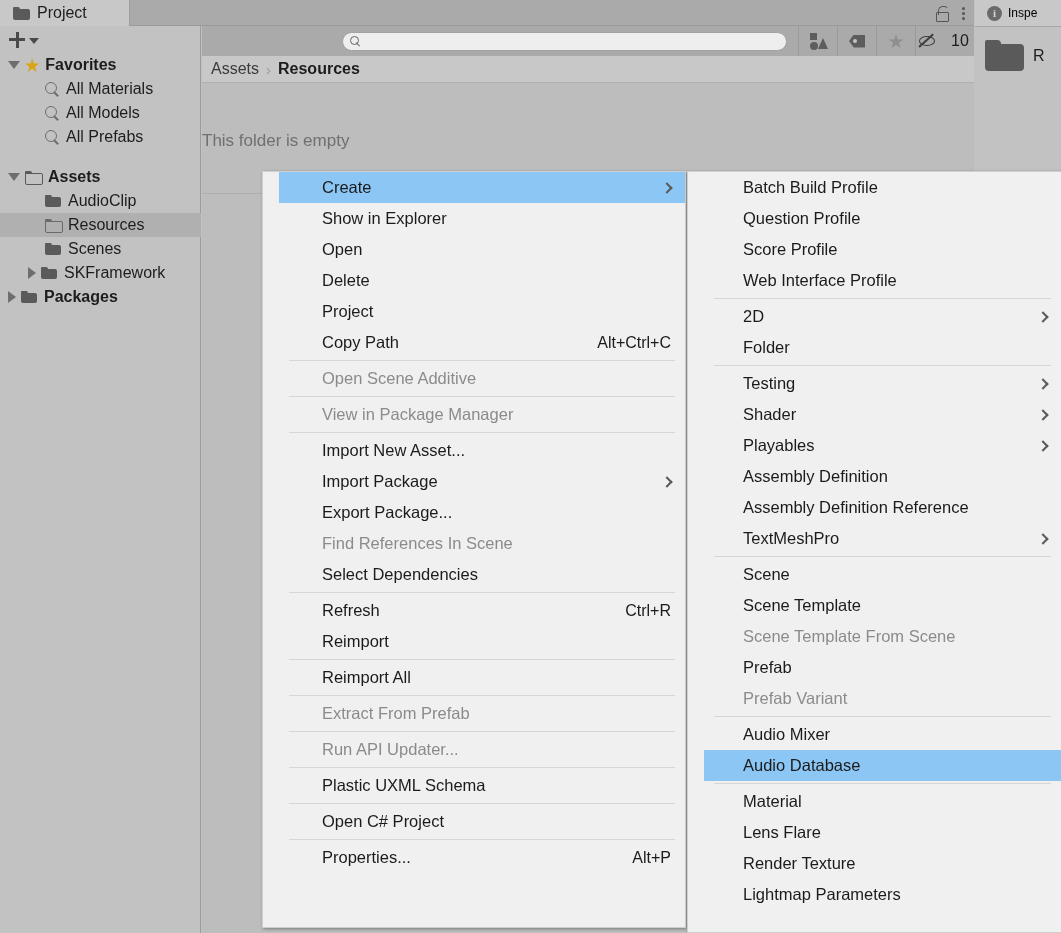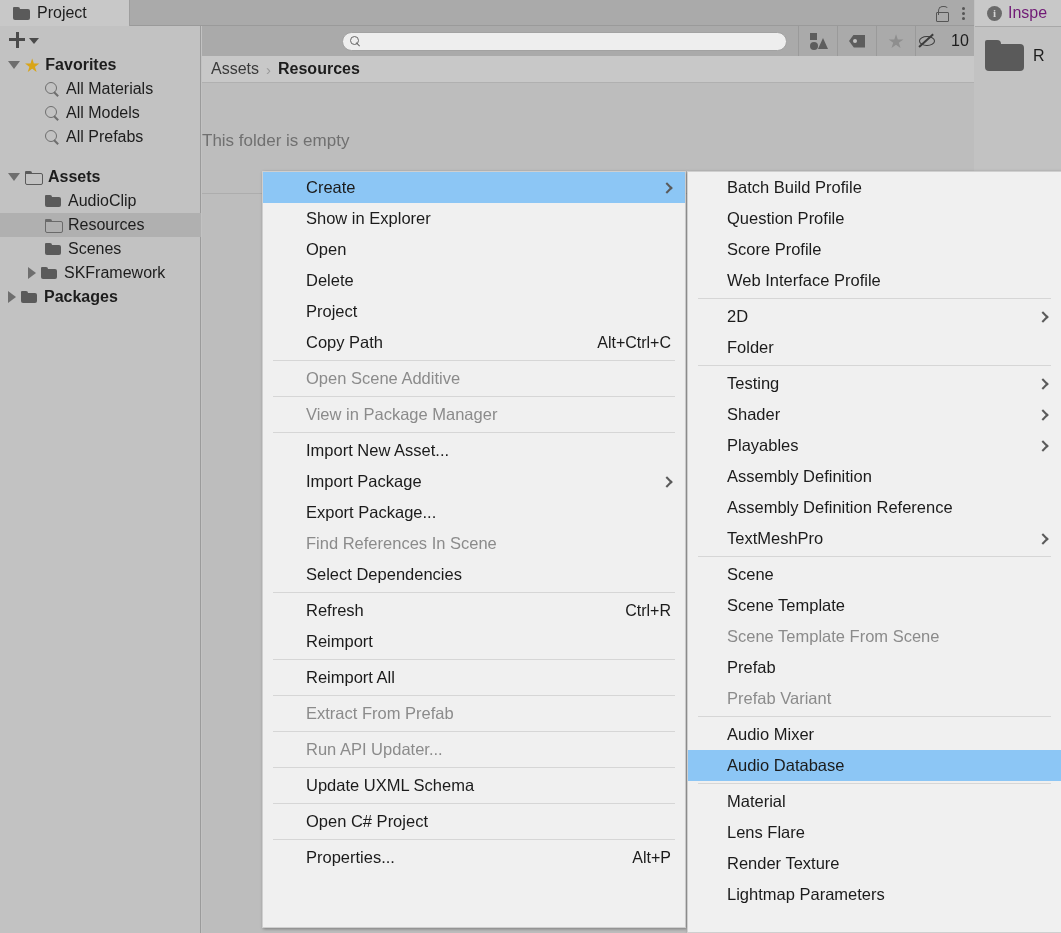--- a/index.html
+++ b/index.html
@@ -59,21 +59,21 @@
   
   .inspector {
     position: absolute; left: 975px; top: 0; width: 86px; height: 933px;
     background: #c2c2c2;
   }
   .insp-tab {
     position: absolute; left: 0; top: 0; width: 86px; height: 26px;
     background: #c8c8c8; display: flex; align-items: center; gap: 6px;
     padding-left: 12px;
   }
-  .insp-label { font-size: 16px; color: #701a75; white-space: nowrap; }
+  .insp-label { font-size: 12px; color: #000000; white-space: nowrap; }
   .info-ico {
     width: 15px; height: 15px; border-radius: 50%; background: #6a6a6a;
     color: #d4d4d4; font-size: 11px; font-weight: bold; line-height: 15px;
     text-align: center; flex: none; font-family: "Liberation Serif", serif;
   }
   .insp-body {
     position: absolute; left: 0; top: 26px; width: 86px; height: 907px;
     background: #c2c2c2; border-top: 1px solid #a8a8a8;
   }
   .insp-asset-row {
@@ -258,20 +258,21 @@
   .content-divider {
     position: absolute; left: 0; top: 110px; width: 772px; height: 1px;
     background: #adadad;
   }
 
   
   .menu {
     position: absolute; background: #f0f0f0;
     box-shadow: 1px 1px 3px rgba(0,0,0,0.35);
     border: 1px solid #cfcfcf;
+    padding-left: 16px;
   }
   #ctx-menu { left: 262px; top: 171px; width: 424px; height: 757px; }
   #create-submenu { left: 687px; top: 171px; width: 374px; height: 762px;
                     border-right: none; }
   .mi {
     height: 31px; display: flex; align-items: center; position: relative;
     font-size: 16.5px; color: #1b1b1b; padding-left: 43px; padding-right: 14px;
     white-space: nowrap;
   }
   .mi.disabled { color: #8b8b8b; }
@@ -494,21 +495,21 @@
       <div class="sep"></div>
       <div class="mi disabled">
         <span>Extract From Prefab</span>
       </div>
       <div class="sep"></div>
       <div class="mi disabled">
         <span>Run API Updater...</span>
       </div>
       <div class="sep"></div>
       <div class="mi">
-        <span>Update UXML Schema</span>
+        <span>Plastic UXML Schema</span>
       </div>
       <div class="sep"></div>
       <div class="mi">
         <span>Open C# Project</span>
       </div>
       <div class="sep"></div>
       <div class="mi">
         <span>Properties...</span>
         <span class="sc">Alt+P</span>
       </div>

